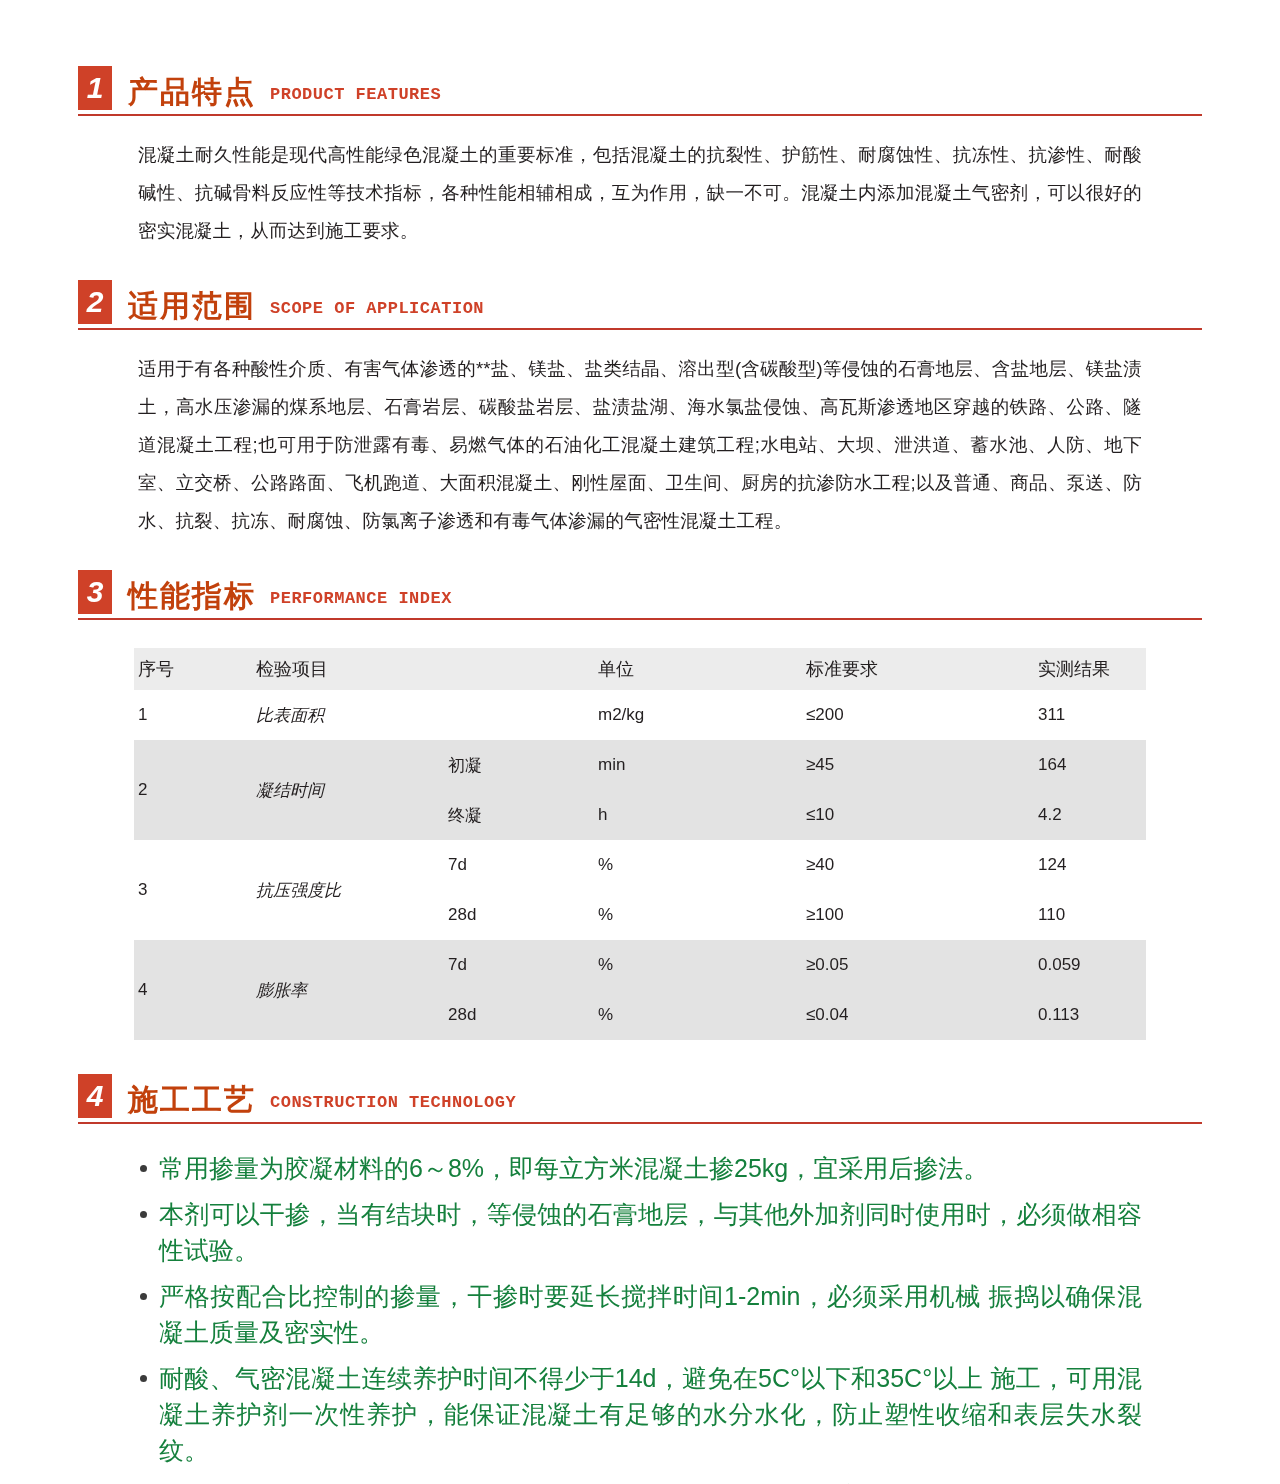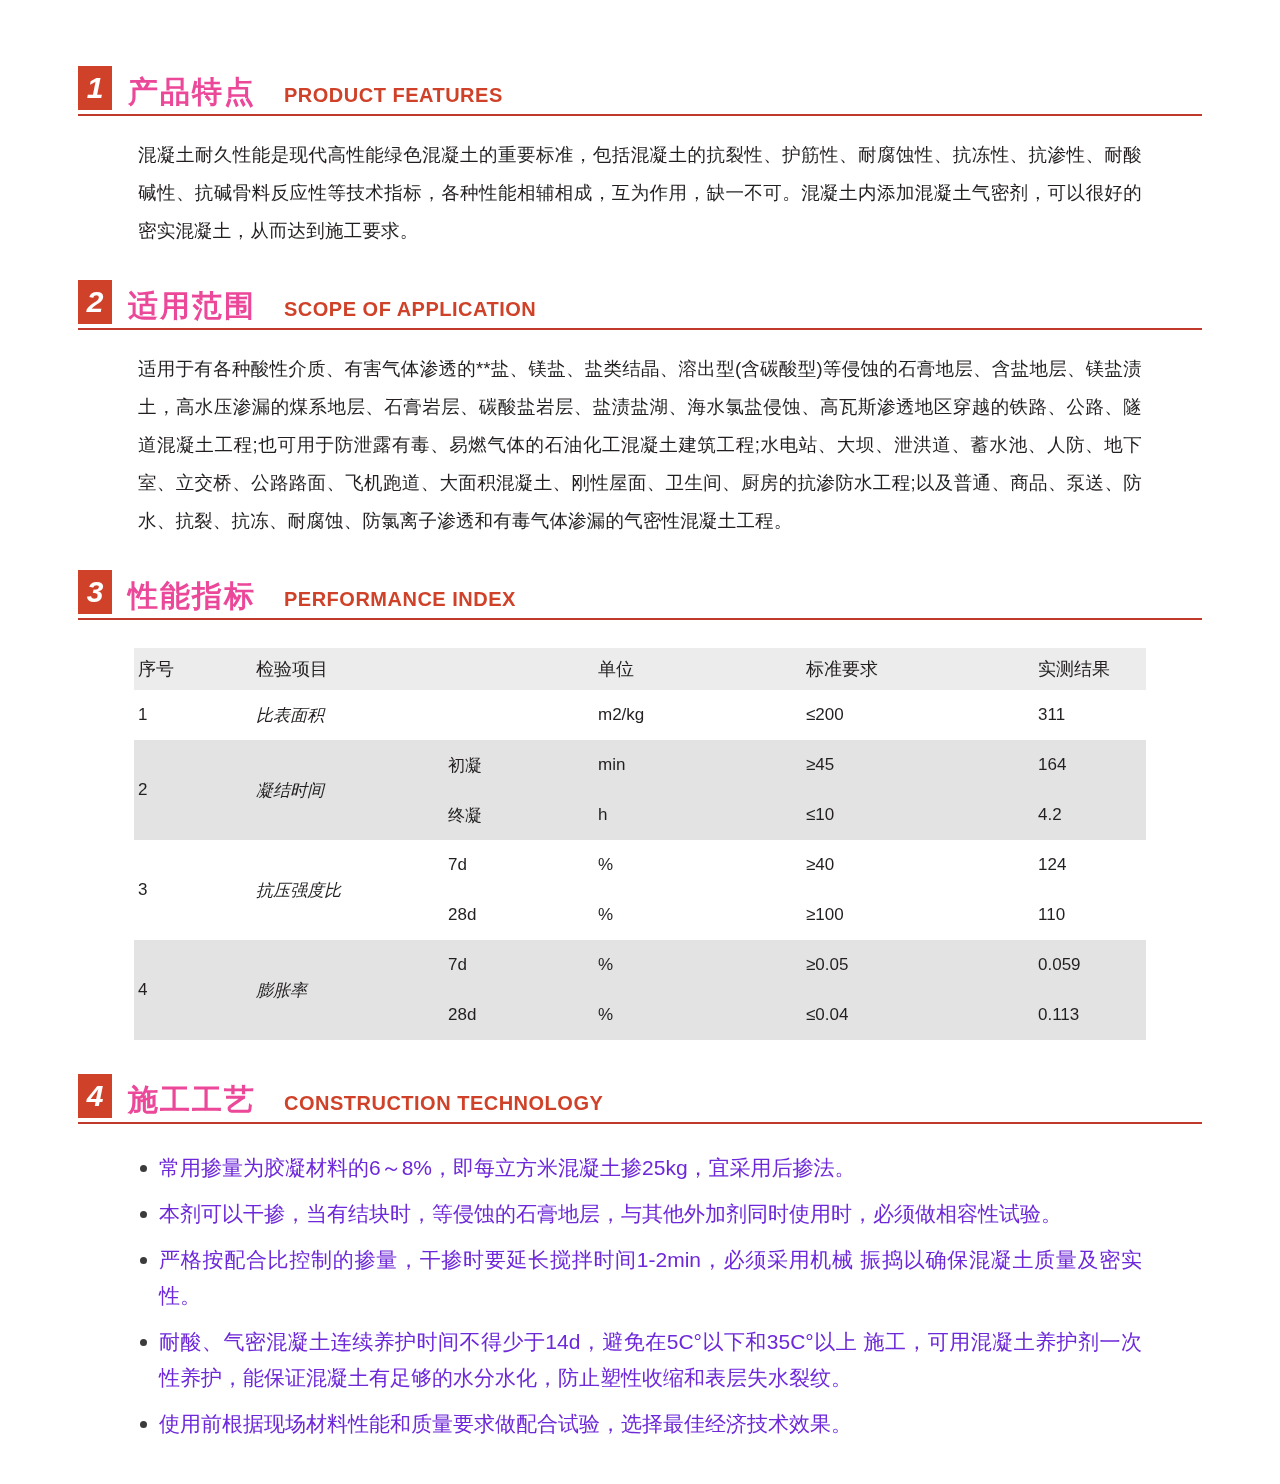--- a/index.html
+++ b/index.html
@@ -46,32 +46,33 @@
     font-weight: bold;
     font-style: italic;
     line-height: 44px;
     text-align: center;
     flex: 0 0 auto;
     margin-right: 16px;
   }
   .sec-cn {
     font-size: 30px;
     font-weight: bold;
-    color: #ec4899;
+    color: #c2410c;
     letter-spacing: 2px;
     line-height: 36px;
   }
   .sec-en {
-    font-size: 20px;
+    font-size: 17px;
     font-weight: bold;
     color: #cf4128;
     letter-spacing: 0.5px;
-    margin-left: 28px;
+    margin-left: 14px;
     line-height: 30px;
     white-space: nowrap;
+    font-family: Liberation Mono, monospace;
   }
 
   
   .body-text {
     font-size: 18.5px;
     line-height: 38px;
     color: #231f20;
     padding: 16px 60px 4px 60px;
     text-align: justify;
     letter-spacing: 0.2px;
@@ -117,24 +118,24 @@
   .no-cell { text-align: center; }
   .sub-cell { padding-left: 22px; }
 
   
   .bullets {
     padding: 22px 60px 0 62px;
   }
   .bullet {
     display: flex;
     align-items: flex-start;
-    font-size: 21px;
+    font-size: 25px;
     line-height: 36px;
     margin-bottom: 10px;
-    color: #6d28d9;
+    color: #15803d;
   }
   .bullet .dot {
     flex: 0 0 auto;
     width: 7px;
     height: 7px;
     border-radius: 50%;
     background: #3b3b3b;
     margin: 15px 12px 0 0;
   }
   .bullet .txt { flex: 1 1 auto; text-align: justify; }

